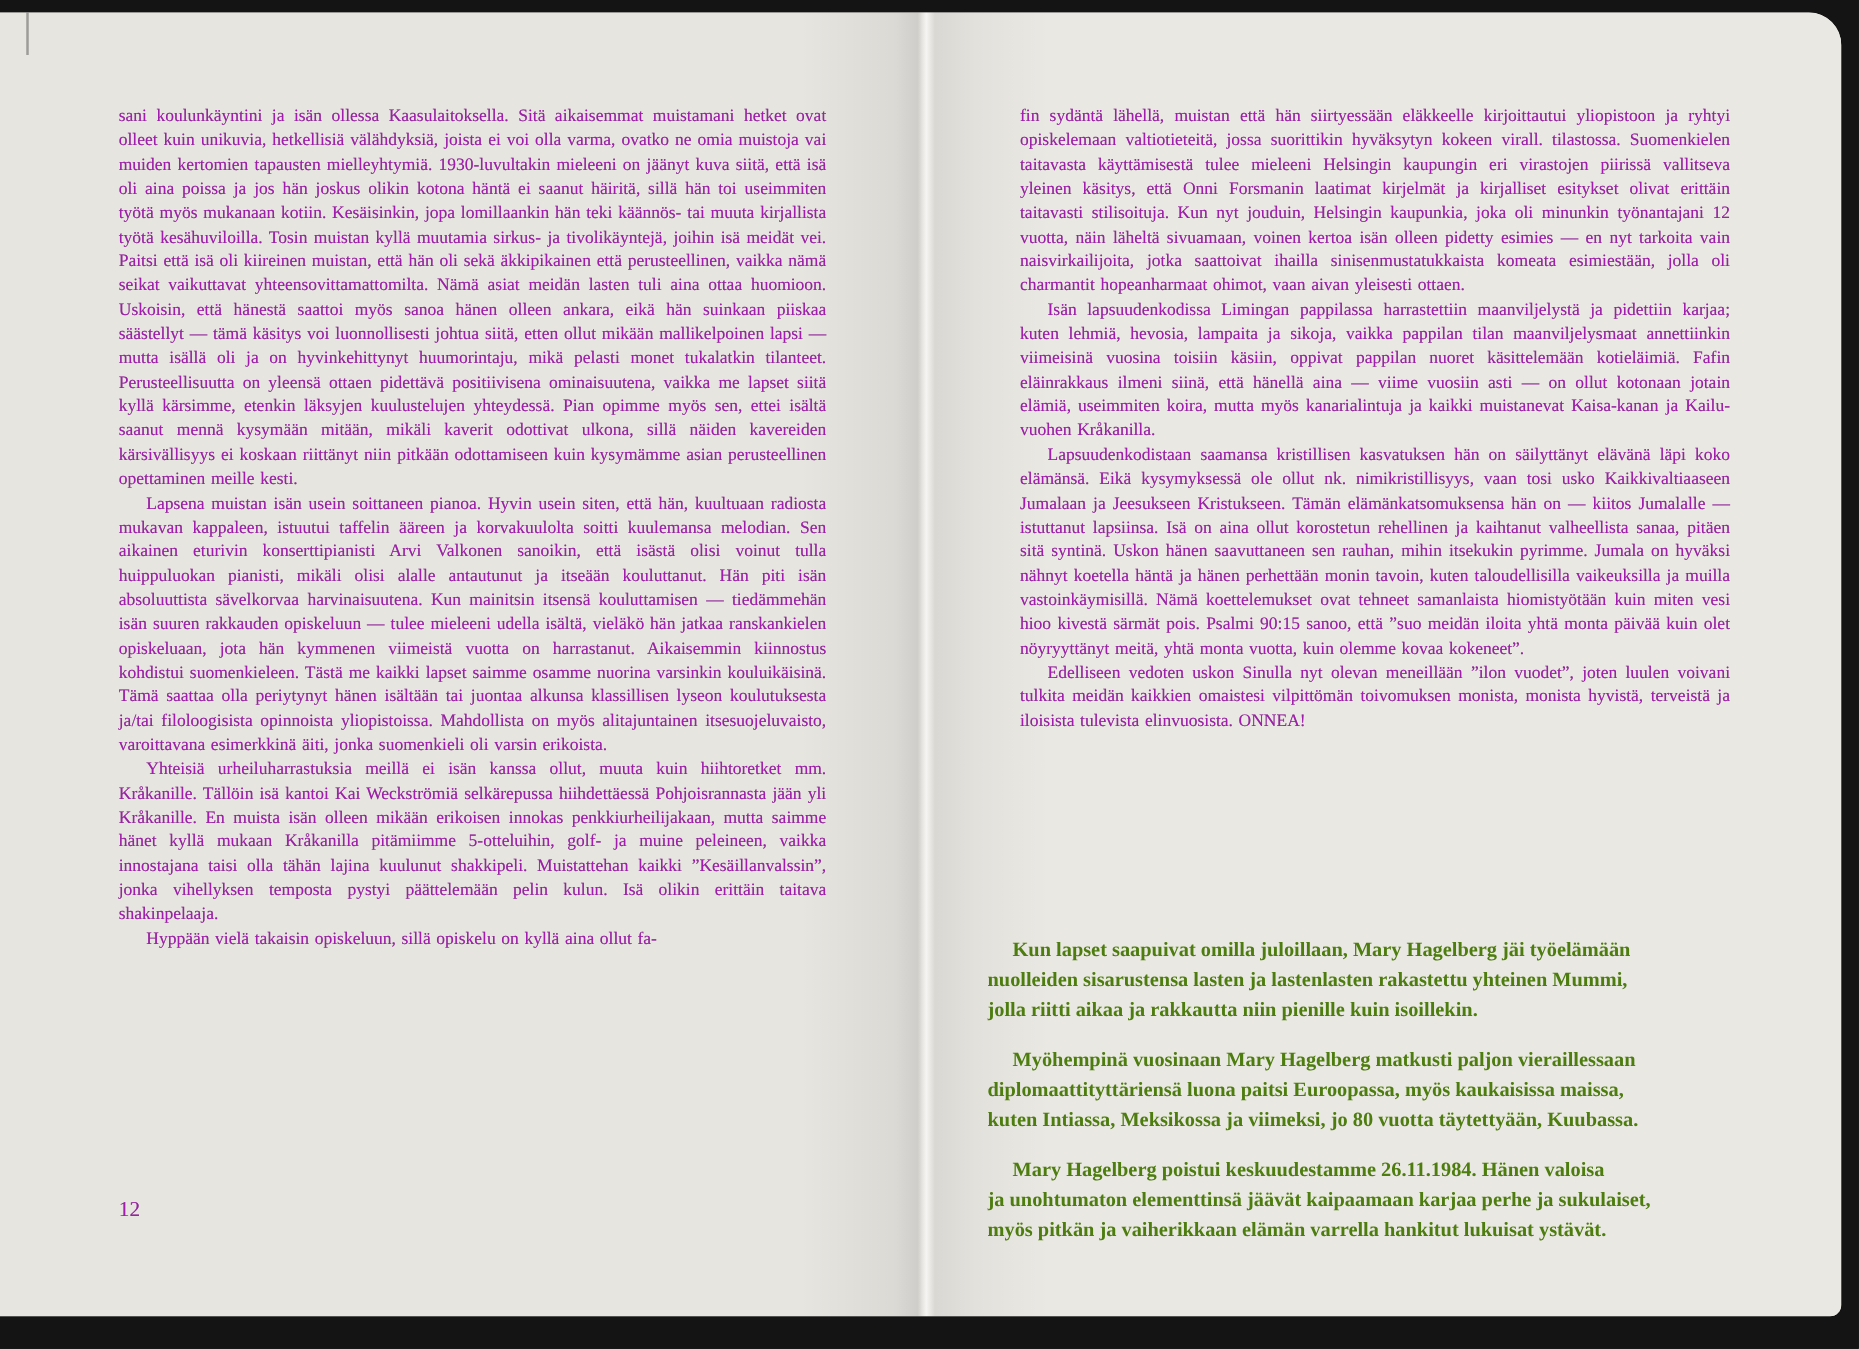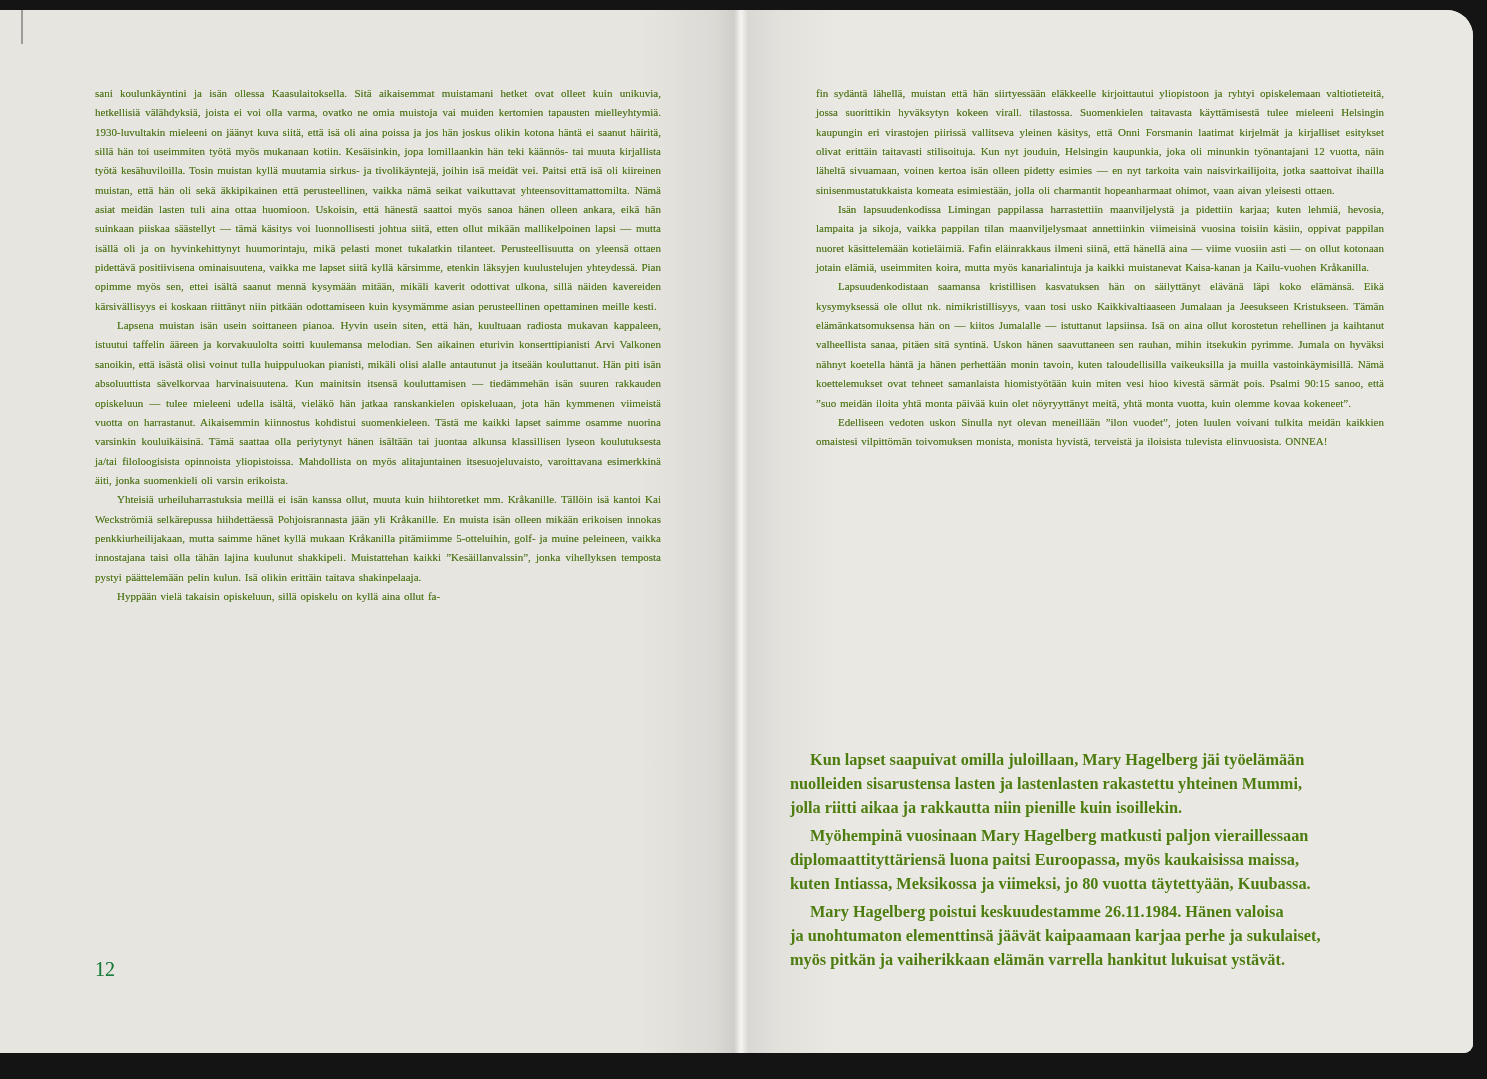--- a/index.html
+++ b/index.html
@@ -34,52 +34,52 @@
     pointer-events: none;
   }
   .edge-tick {
     position: absolute; left: 21px; top: 0; width: 2px; height: 34px;
     background: rgba(20,20,20,0.35);
   }
   .text-col {
     position: absolute;
     top: 74px;
     width: 566px;
-    color: #4d7c0f;
-    font-size: 11px;
+    color: #a21caf;
+    font-size: 14px;
     line-height: 19.35px;
     text-align: justify;
     word-spacing: 1px;
     text-shadow: 0 0 0.5px rgba(40,40,35,0.45);
   }
   .text-col.lcol { left: 95px; }
   .text-col.rcol { left: 816px; width: 568px; }
   .text-col p { margin: 0; }
   .text-col p.ind { text-indent: 22px; }
   .pageno {
     position: absolute;
-    color: #15803d;
-    font-size: 20px;
+    color: #a21caf;
+    font-size: 17px;
     text-shadow: 0 0 0.5px rgba(40,40,35,0.4);
   }
   .pageno.pl { left: 95px; top: 948px; }
   .pageno.pr { left: 790px; top: 940px; width: 568px; text-align: right; }
   .ghost {
     position: absolute;
     left: 790px; top: 738px; width: 590px;
     color: #4d7c0f;
     font-size: 16.3px;
     font-weight: bold;
     line-height: 24px;
     text-align: justify;
     filter: blur(0.45px);
     pointer-events: none;
   }
   .ghost .gline { white-space: nowrap; overflow: hidden; }
-  .ghost .gap { margin-top: 4px; }
+  .ghost .gap { margin-top: 16px; }
   .ghost .gind { padding-left: 20px; }
 </style>
 </head>
 <body>
 
 <div class="scan">
   <div class="paper">
 
     <div class="page left"></div>
     <div class="page right"></div>

